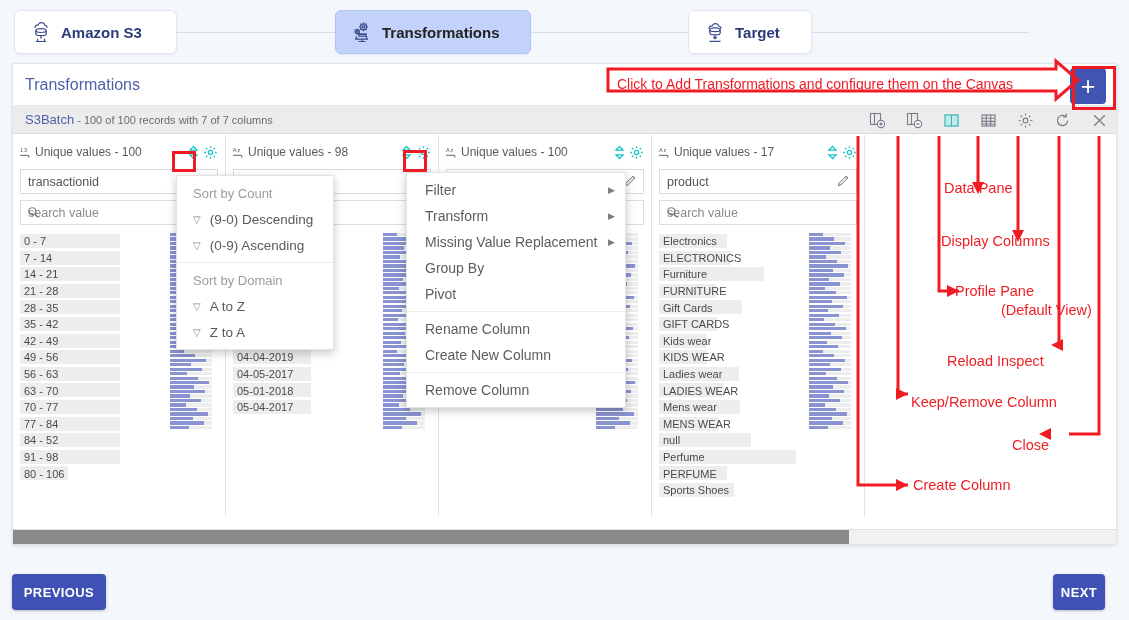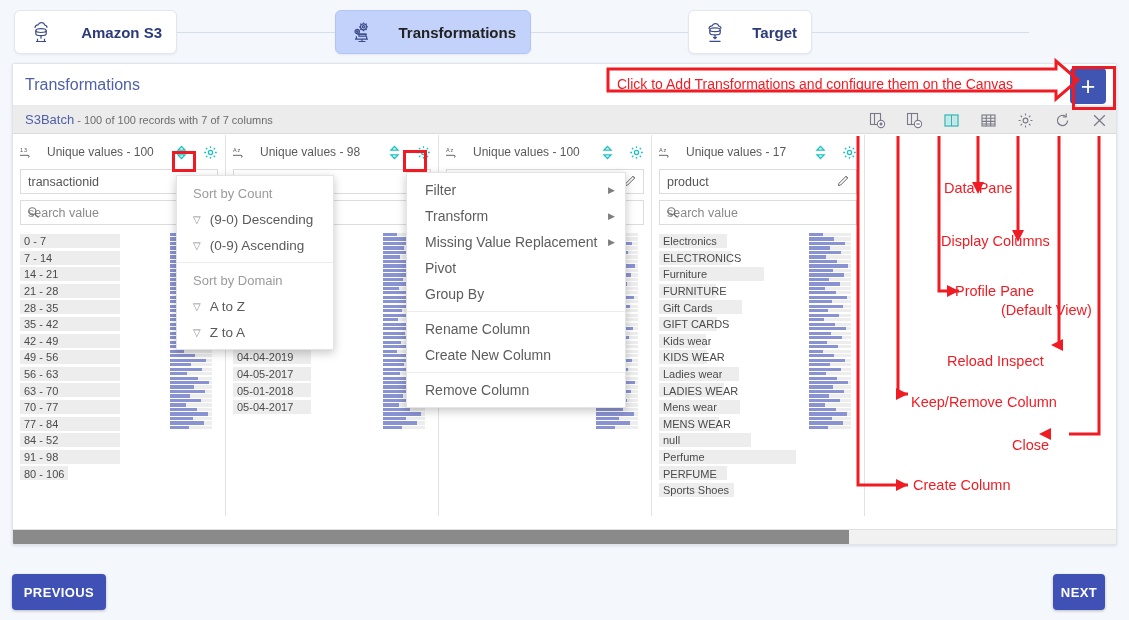--- a/index.html
+++ b/index.html
@@ -20,21 +20,21 @@
     background:#f4f7fc;
     display:flex; align-items:center;
   }
   .wz-line {
     position:absolute; top:32px; left:100px; right:100px; height:1px;
     background:#d8dee9; z-index:0;
   }
   .wz-tab {
     position:absolute; top:10px; height:44px;
     background:#ffffff; border:1px solid #e2e6ef; border-radius:6px;
-    display:flex; align-items:center; justify-content:space-between; gap:16px;
+    display:flex; align-items:center; justify-content:flex-start; gap:8px;
     color:#3b4a8c; font-size:15px; z-index:2;
     box-shadow:0 1px 2px rgba(30,40,80,.07);
     padding:0 14px;
   }
   .wz-tab.active { background:#c3d2fb; border-color:#b3c4f7; }
   .wz-label { font-weight:bold; color:#222; }
   .wz-tab:not(.active) .wz-label { color:#2c3a7a; font-weight:bold; }
   .wz-ico svg { display:block; }
 
   
@@ -80,21 +80,21 @@
     position:absolute; left:0; top:71px; right:0; bottom:28px;
     display:flex; background:#fff;
   }
   .pane {
     width:213px; border-right:1px solid #e2e2e2; position:relative;
     padding:6px 7px 0 7px; overflow:hidden;
   }
   .pane.blank { width:auto; flex:1; border-right:none; }
 
   .pane-head {
-    display:flex; align-items:center; height:22px; gap:13px;
+    display:flex; align-items:center; height:22px; gap:1px;
     font-size:12px; color:#555; position:relative;
   }
   .pane-head .typeico { color:#555; font-size:11px; display:flex; align-items:center;}
   .pane-head .uv { flex:1; color:#5a5a5a; font-size:12px; }
   .pane-head .hico { width:16px; height:16px; display:flex; align-items:center; justify-content:center; }
 
   .fieldbox {
     margin-top:6px; height:25px; border:1px solid #dcdcdc; background:#fff;
     display:flex; align-items:center; padding:0 7px; font-size:12.5px; color:#555;
     position:relative;
@@ -1084,24 +1084,24 @@
     </div>
     <div class="mi">
       <span>Transform</span>
       <span class="tri">▶</span>
     </div>
     <div class="mi">
       <span>Missing Value Replacement</span>
       <span class="tri">▶</span>
     </div>
     <div class="mi">
+      <span>Group By</span>
+    </div>
+    <div class="mi">
       <span>Pivot</span>
-    </div>
-    <div class="mi">
-      <span>Group By</span>
     </div>
     <div class="msep"></div>
     <div class="mi">
       <span>Rename Column</span>
     </div>
     <div class="mi">
       <span>Create New Column</span>
     </div>
     <div class="msep"></div>
     <div class="mi">

